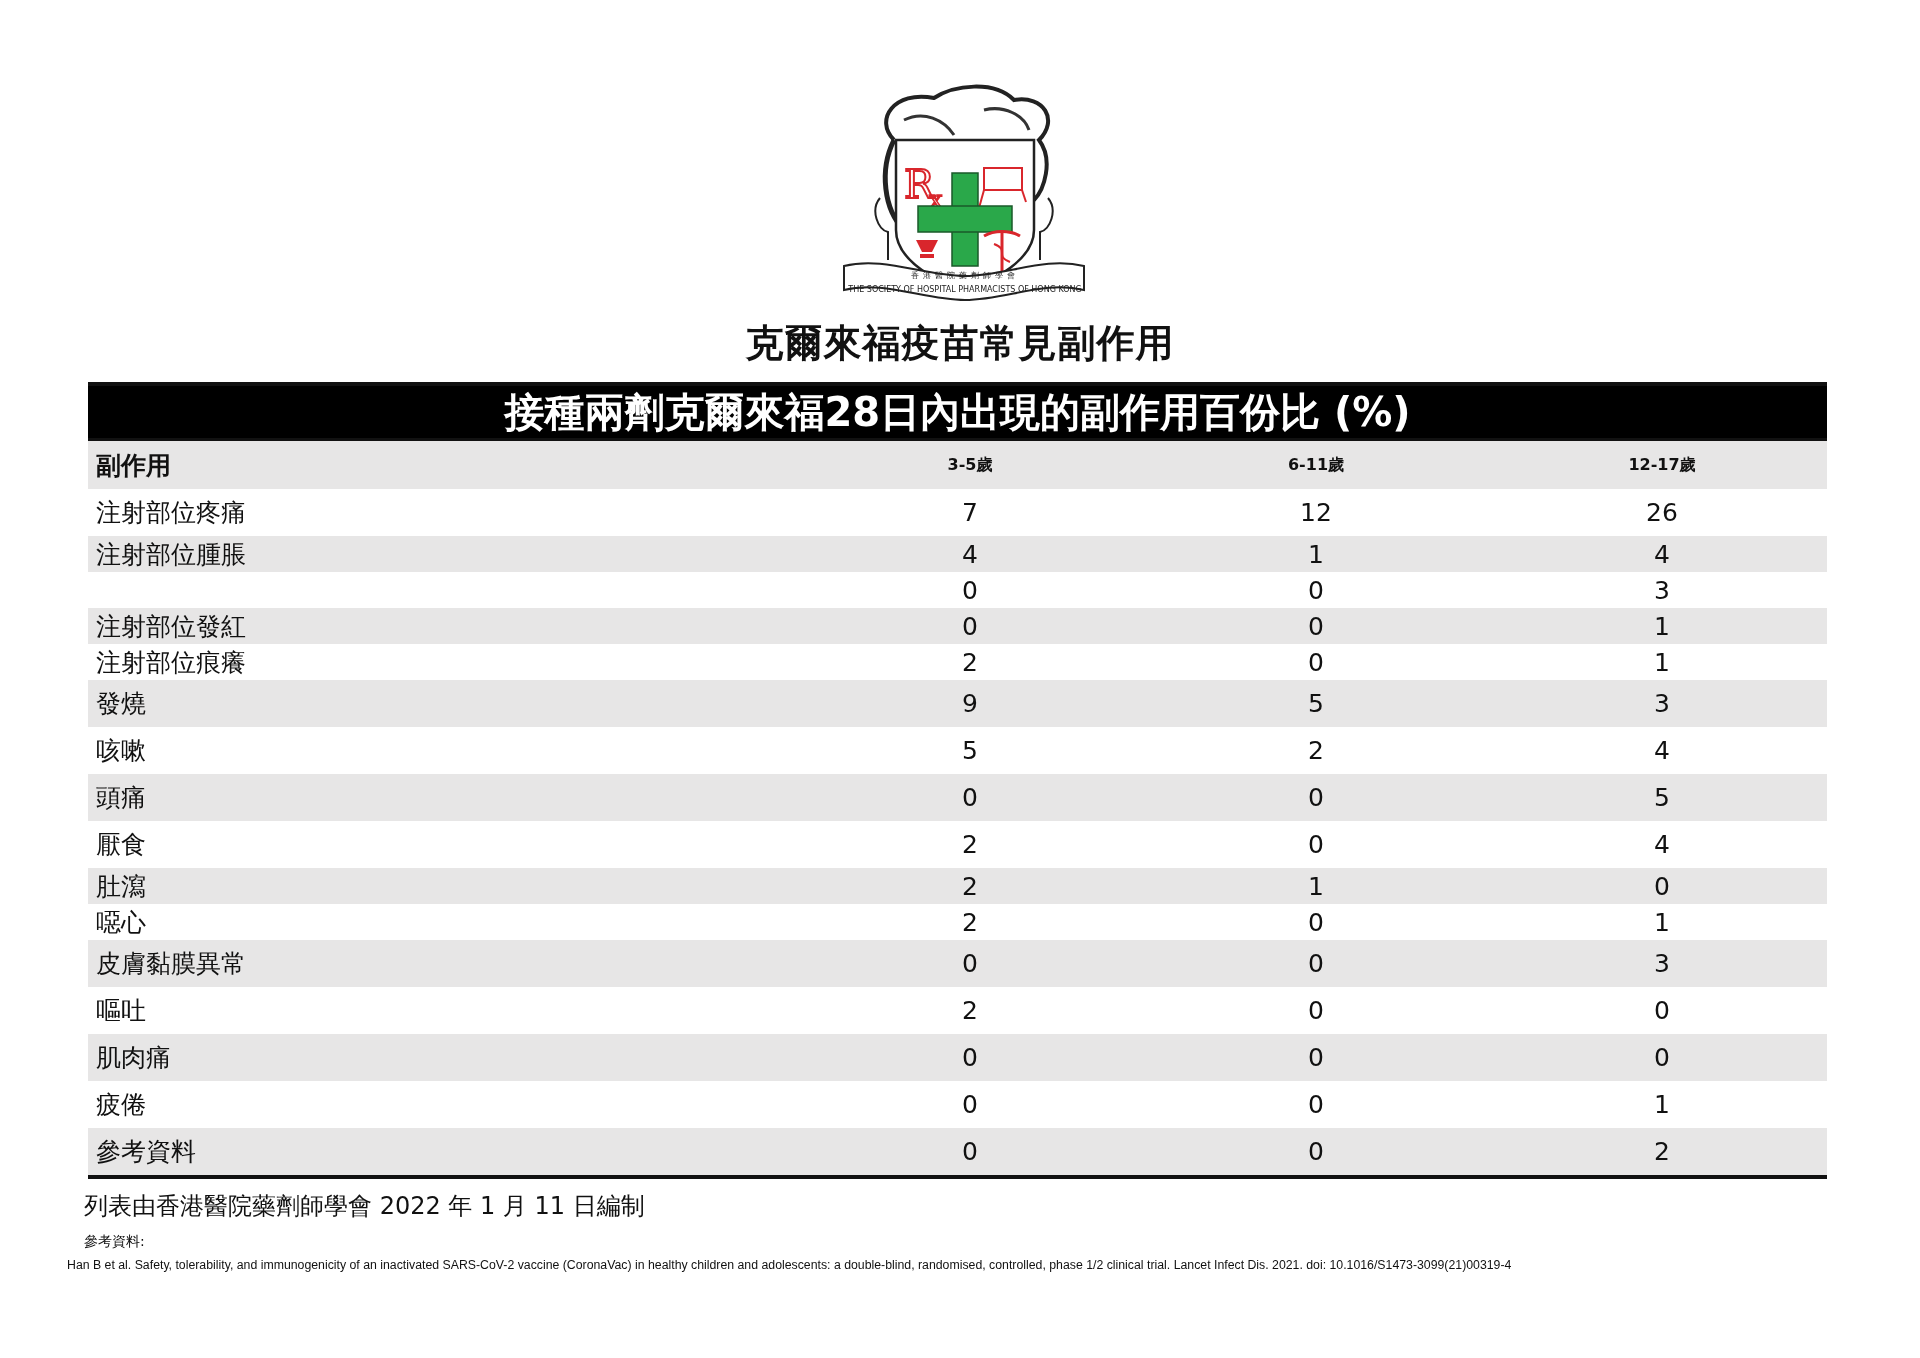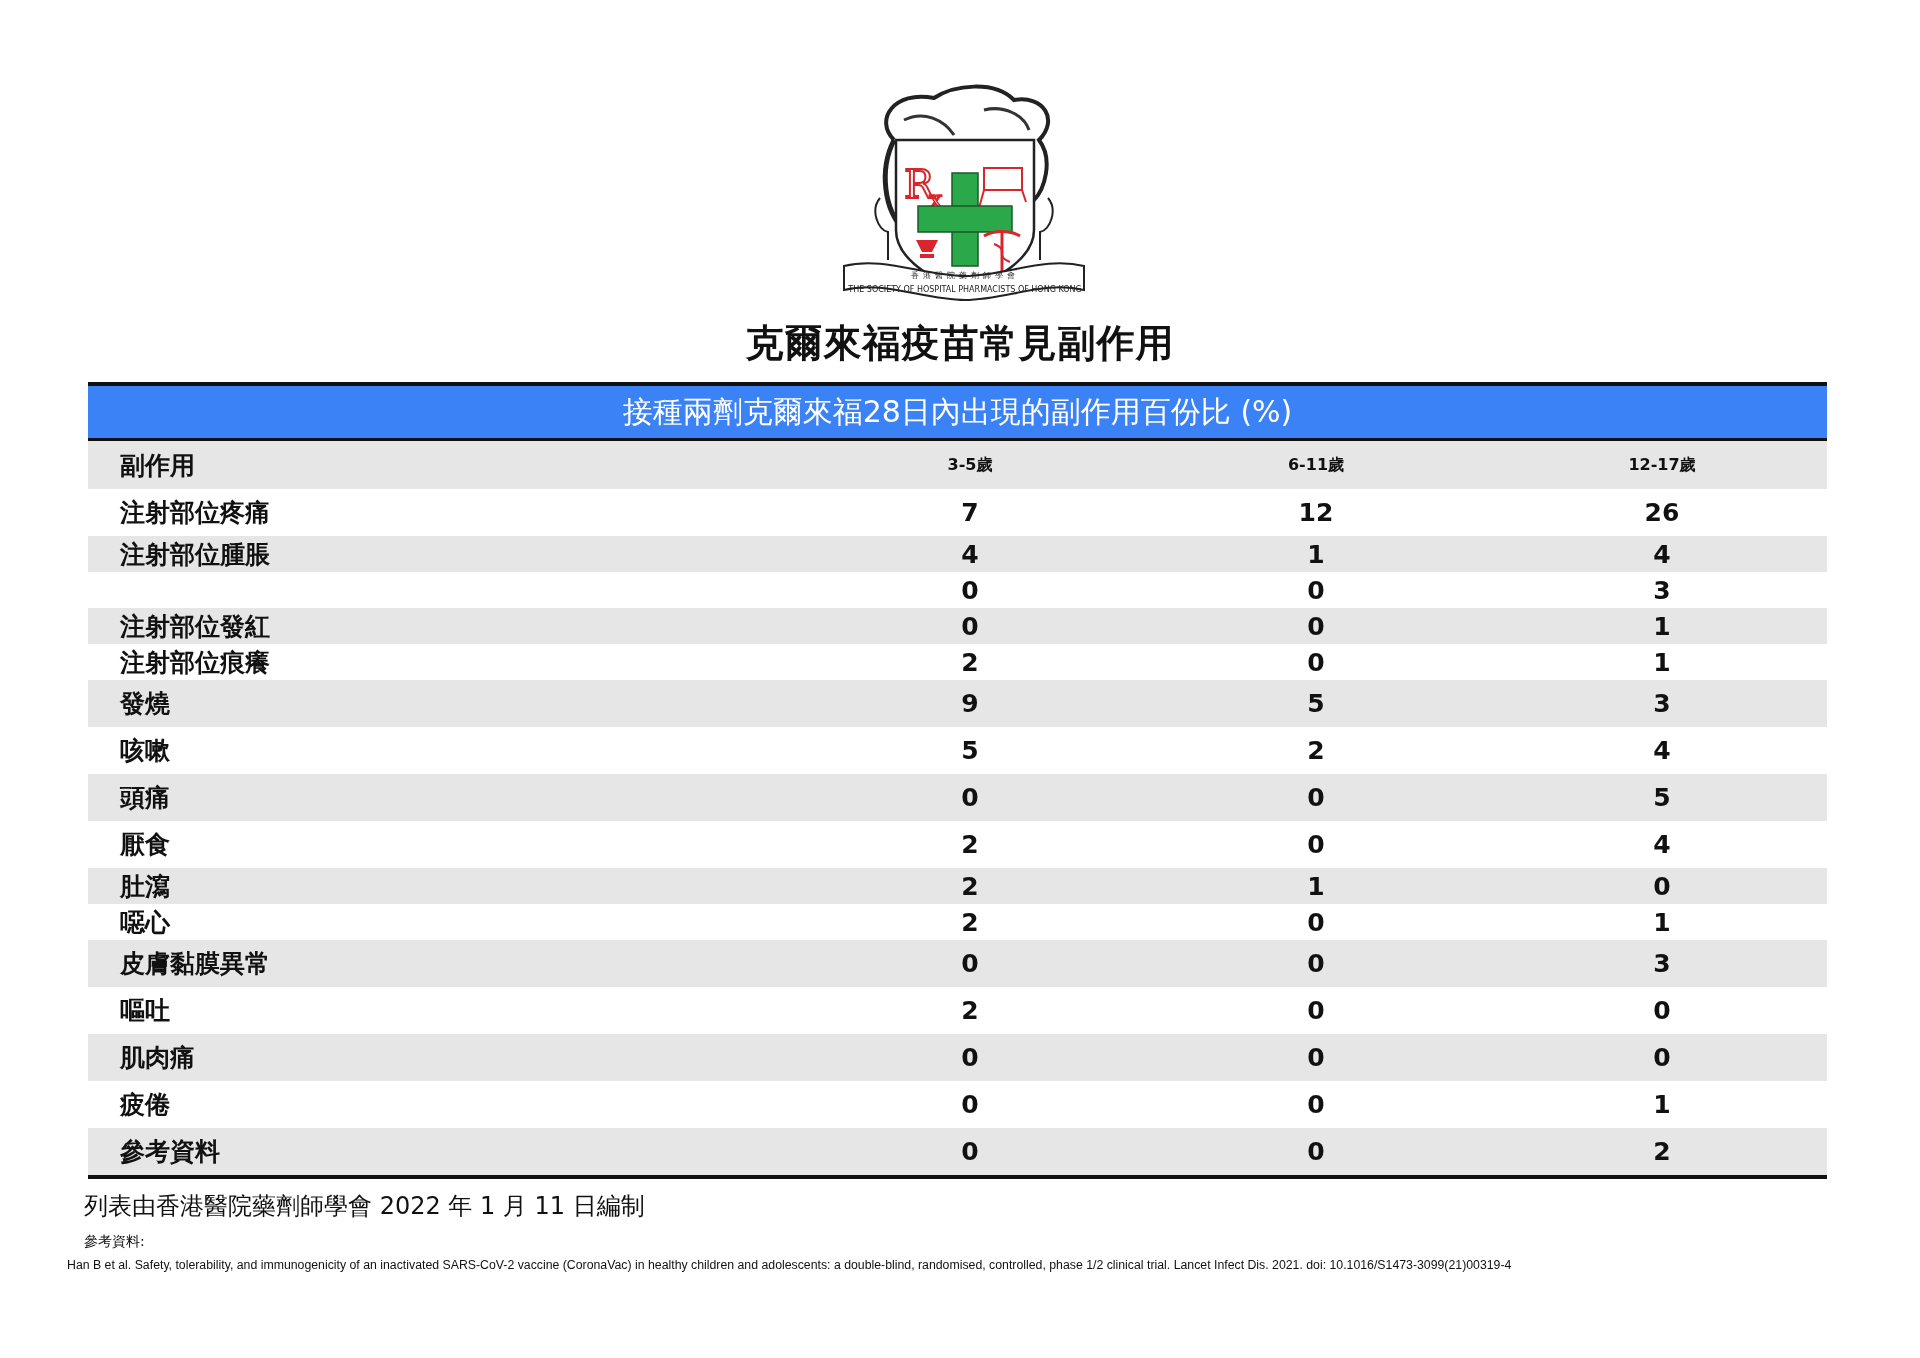--- a/index.html
+++ b/index.html
@@ -12,39 +12,39 @@
     }
     .doc-title {
       position: absolute; left: 0; top: 318px; width: 1920px; text-align: center;
       font-size: 38px; font-weight: bold; letter-spacing: 1px; color: #111111;
       line-height: 50px;
     }
     .table-wrap {
       position: absolute; left: 88px; top: 382px; width: 1739px;
     }
     .band {
-      height: 52px; background: #3b82f6;
+      height: 52px; background: #000000;
       border-top: 4px solid #111111; border-bottom: 3px solid #111111;
-      color: #ffffff; font-weight: normal; font-size: 30px;
+      color: #ffffff; font-weight: bold; font-size: 40px;
       display: flex; align-items: center; justify-content: center;
       box-sizing: content-box;
     }
     .row {
       display: flex; align-items: center; box-sizing: border-box;
       font-size: 25px;
     }
     .row.grey { background: #e7e6e6; }
     .row.white { background: #ffffff; }
     .row.header { height: 48px; font-weight: bold; }
     .row.tall { height: 47px; }
     .row.short { height: 36px; }
-    .cell-name { width: 868px; padding-left: 32px; box-sizing: border-box; }
+    .cell-name { width: 868px; padding-left: 8px; box-sizing: border-box; }
     .row.header .cell-name { font-size: 25px; }
     .num { position: absolute; text-align: center; width: 120px; }
-    .row { position: relative; font-weight: bold; }
+    .row { position: relative; }
     .row .n1 { left: 822px; }
     .row .n2 { left: 1168px; }
     .row .n3 { left: 1514px; }
     .row.header .num { font-size: 16px; }
     .bottom-rule { height: 4px; background: #111111; }
     .footer-line {
       position: absolute; left: 84px; top: 1190px; font-size: 24px; color: #111111;
     }
     .ref-label {
       position: absolute; left: 84px; top: 1233px; font-size: 14px; color: #111111;

